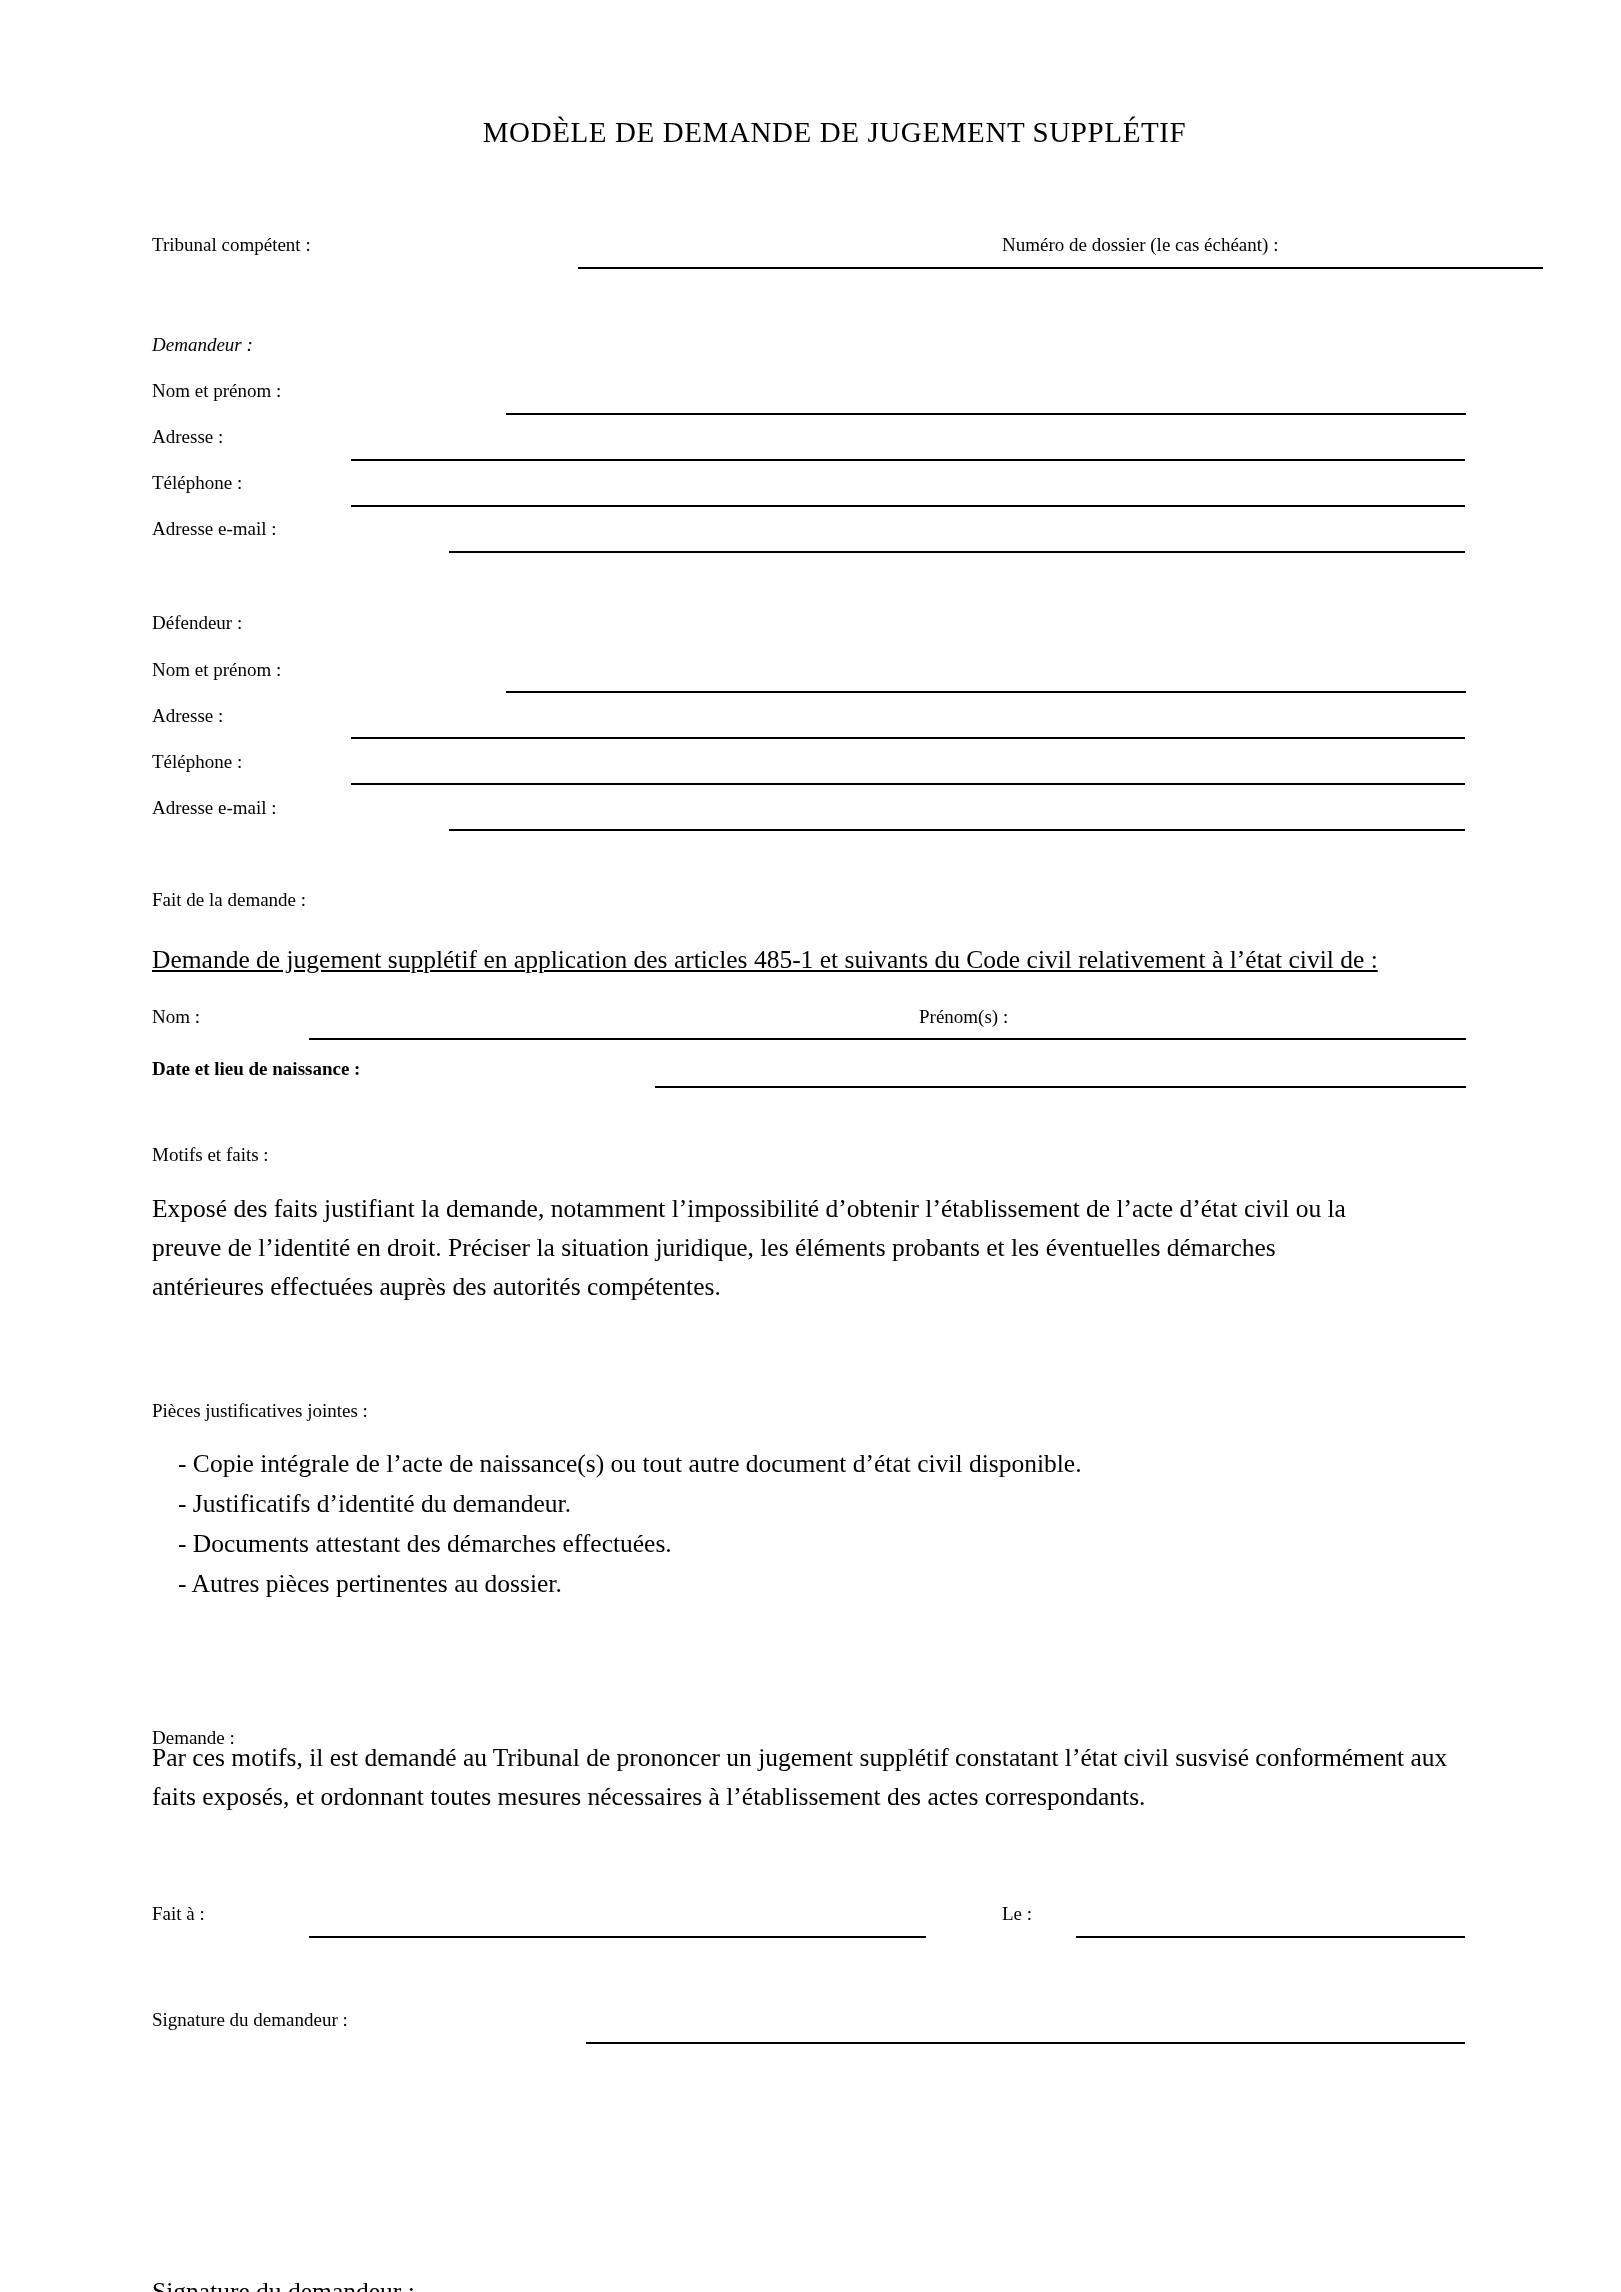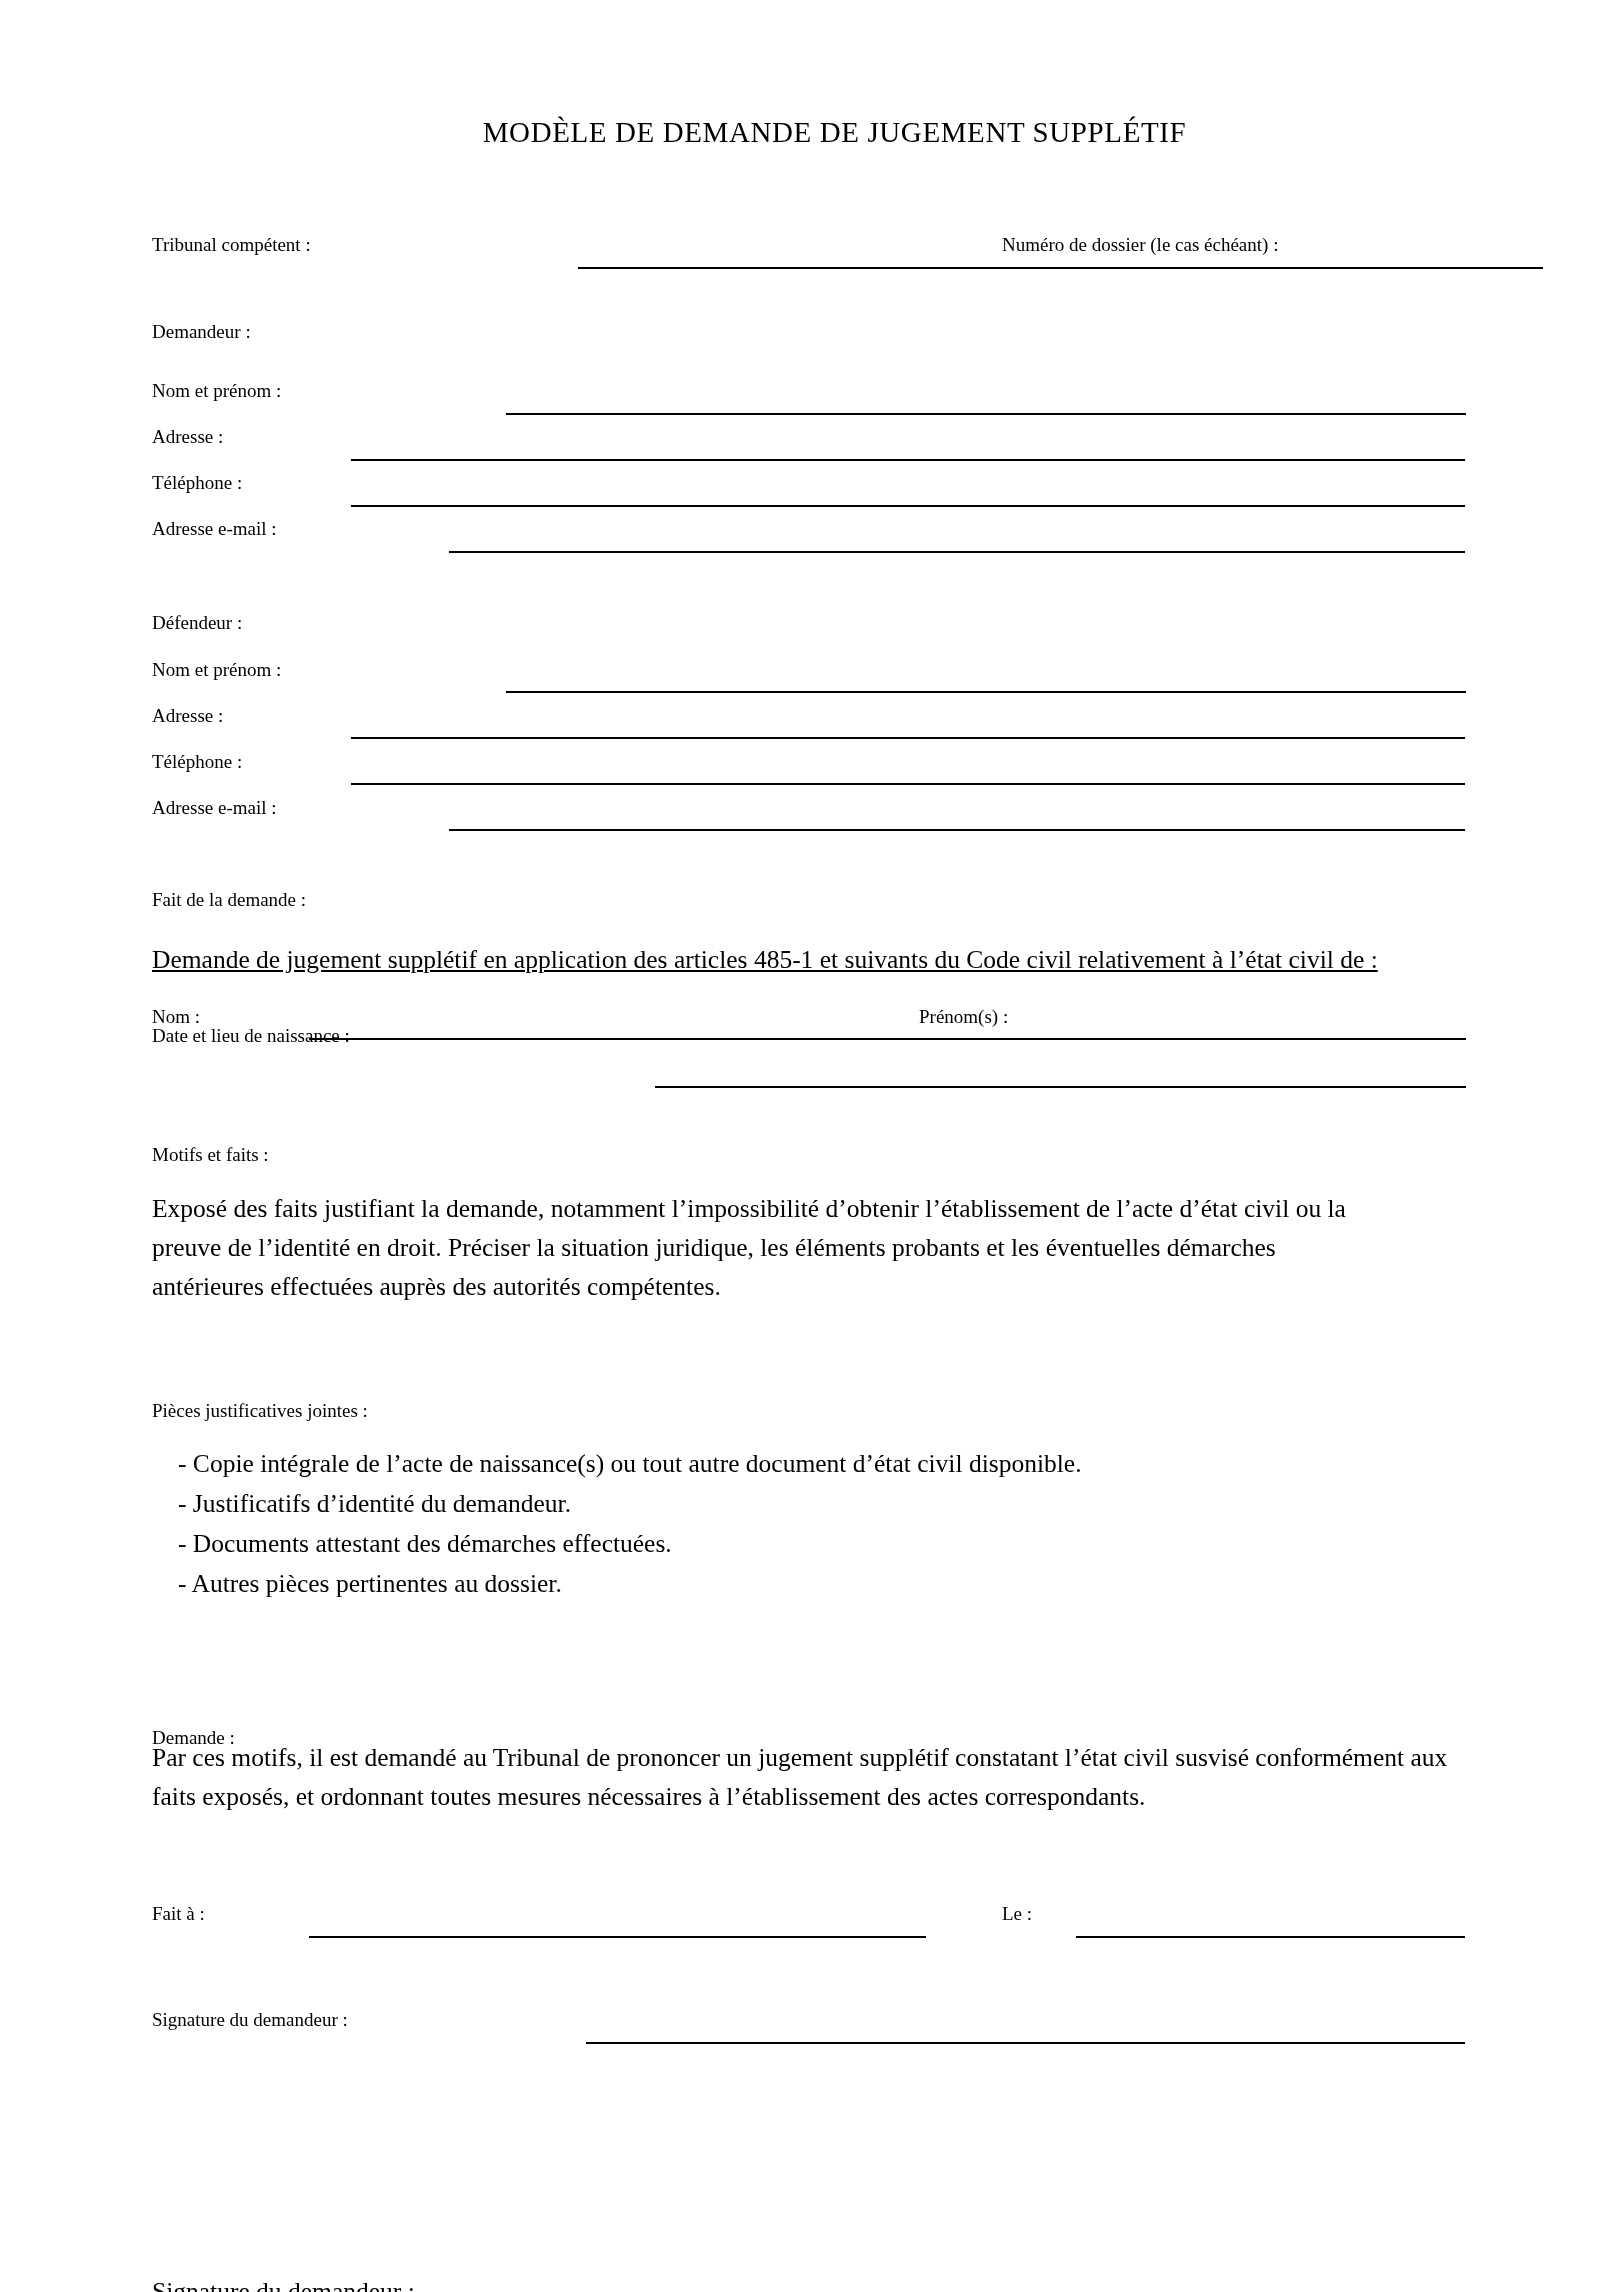--- a/index.html
+++ b/index.html
@@ -67,21 +67,21 @@
 <body>
 
 <div class="page">
 
   <div class="doc-title">MODÈLE DE DEMANDE DE JUGEMENT SUPPLÉTIF</div>
 
   <div class="lbl" style="left:152px; top:235px;">Tribunal compétent :</div>
   <div class="rule" style="left:578px; top:267px; width:965px;"></div>
   <div class="lbl" style="left:1002px; top:235px;">Numéro de dossier (le cas échéant) :</div>
 
-  <div class="lbl" style="left:152px; top:322px;">Demandeur :</div>
+  <div class="lbl" style="left:152px; top:335px;font-style:italic;">Demandeur :</div>
 
   <div class="lbl" style="left:152px; top:381px;">Nom et prénom :</div>
   <div class="rule" style="left:506px; top:413px; width:960px;"></div>
 
   <div class="lbl" style="left:152px; top:427px;">Adresse :</div>
   <div class="rule" style="left:351px; top:459px; width:1114px;"></div>
 
   <div class="lbl" style="left:152px; top:473px;">Téléphone :</div>
   <div class="rule" style="left:351px; top:505px; width:1114px;"></div>
 
@@ -102,21 +102,21 @@
   <div class="lbl" style="left:152px; top:798px;">Adresse e-mail :</div>
   <div class="rule" style="left:449px; top:829px; width:1016px;"></div>
 
   <div class="lbl" style="left:152px; top:890px;">Fait de la demande :</div>
   <div class="para" style="left:152px; top:940px; width:1372px;text-decoration:underline;">Demande de jugement supplétif en application des articles 485-1 et suivants du Code civil relativement à l’état civil de :</div>
 
   <div class="lbl" style="left:152px; top:1007px;">Nom :</div>
   <div class="rule" style="left:309px; top:1038px; width:1157px;"></div>
   <div class="lbl" style="left:919px; top:1007px;">Prénom(s) :</div>
 
-  <div class="lbl" style="left:152px; top:1026px;">Date et lieu de naissance :</div>
+  <div class="lbl" style="left:152px; top:1059px;font-weight:bold;">Date et lieu de naissance :</div>
   <div class="rule" style="left:655px; top:1086px; width:811px;"></div>
 
   <div class="lbl" style="left:152px; top:1145px;">Motifs et faits :</div>
   <div class="para" style="left:152px; top:1189px; width:1215px;">Exposé des faits justifiant la demande, notamment l’impossibilité d’obtenir l’établissement de l’acte d’état civil ou la preuve de l’identité en droit. Préciser la situation juridique, les éléments probants et les éventuelles démarches antérieures effectuées auprès des autorités compétentes.</div>
 
   <div class="lbl" style="left:152px; top:1401px;">Pièces justificatives jointes :</div>
 
   <div class="list-item" style="left:178px; top:1451px;">- Copie intégrale de l’acte de naissance(s) ou tout autre document d’état civil disponible.</div>
   <div class="list-item" style="left:178px; top:1491px;">- Justificatifs d’identité du demandeur.</div>
   <div class="list-item" style="left:178px; top:1531px;">- Documents attestant des démarches effectuées.</div>

